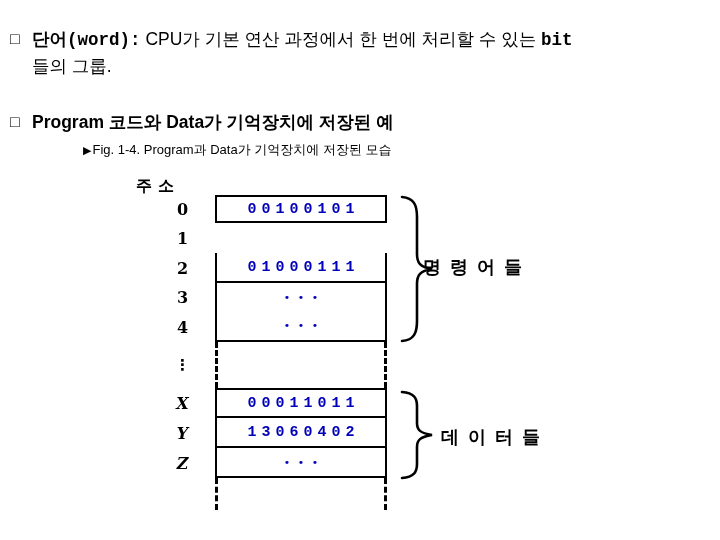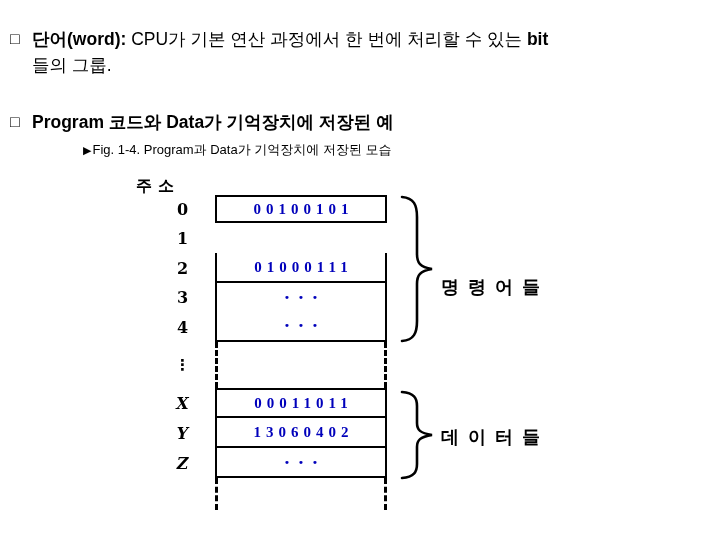--- a/index.html
+++ b/index.html
@@ -6,21 +6,21 @@
   .slide{
     position:relative;width:720px;height:540px;background:#ffffff;
     font-family:"Liberation Sans",sans-serif;color:#000;overflow:hidden;
   }
   
   .bullet{position:absolute;font-size:17.5px;line-height:26px;}
   .b1{left:10px;top:26px;width:702px;}
   .b2{left:10px;top:109px;font-weight:bold;}
   .marker{position:absolute;left:0;top:0;font-weight:bold;font-size:16px;}
   .btext{display:block;padding-left:22px;}
-  .bold{font-weight:bold;}
+  .bold{font-weight:bold;font-family:Liberation Mono, monospace;}
   .fig{position:absolute;left:67px;top:141px;font-size:13px;line-height:17px;padding-left:16px;}
   .fig .tri{font-size:11px;margin-right:1px;}
   
   .addr-header{
     position:absolute;left:136px;top:176px;
     font-family:"DejaVu Serif",serif;font-weight:bold;font-size:16px;letter-spacing:6px;white-space:nowrap;
   }
   .memtable{position:absolute;left:150px;top:195px;}
   .mrow{display:flex;}
   .addr{
@@ -33,34 +33,34 @@
   .cell{
     width:172px;box-sizing:border-box;
     border-left:2px solid #000;border-right:2px solid #000;border-bottom:2px solid #000;
     display:flex;align-items:center;justify-content:center;
   }
   .cell.first{border-top:2px solid #000;}
   .cell.topline{border-top:2px solid #000;}
   .cell.two{flex-direction:column;justify-content:space-around;}
   .cell.gap{border:none;border-left:3px dashed #000;border-right:3px dashed #000;}
   .bin{
-    font-family:Liberation Serif, serif;font-weight:bold;font-size:15px;
+    font-family:Liberation Mono, monospace;font-weight:bold;font-size:15px;
     letter-spacing:5px;padding-left:5px;color:var(--binary-color,#0000BB);white-space:nowrap;
   }
   .dots{
     font-family:"DejaVu Serif",serif;font-weight:bold;font-size:17px;line-height:1;
     letter-spacing:8px;padding-left:8px;color:var(--binary-color,#0000BB);
   }
   
   .brace{position:absolute;}
   .blabel{
     position:absolute;font-family:"DejaVu Serif",serif;font-weight:bold;font-size:18px;
     letter-spacing:9px;white-space:nowrap;
   }
-  .blabel.l1{left:441px;top:255px;margin-top:20px;}
+  .blabel.l1{left:423px;top:255px;}
   .blabel.l2{left:441px;top:425px;}
 </style>
 </head>
 <body>
 
 <div class="slide">
 
   <div class="bullet b1">
     <span class="marker">□</span>
     <span class="btext"><span class="bold">단어(word):</span><span> CPU가 기본 연산 과정에서 한 번에 처리할 수 있는 </span><span class="bold">bit</span><br>

